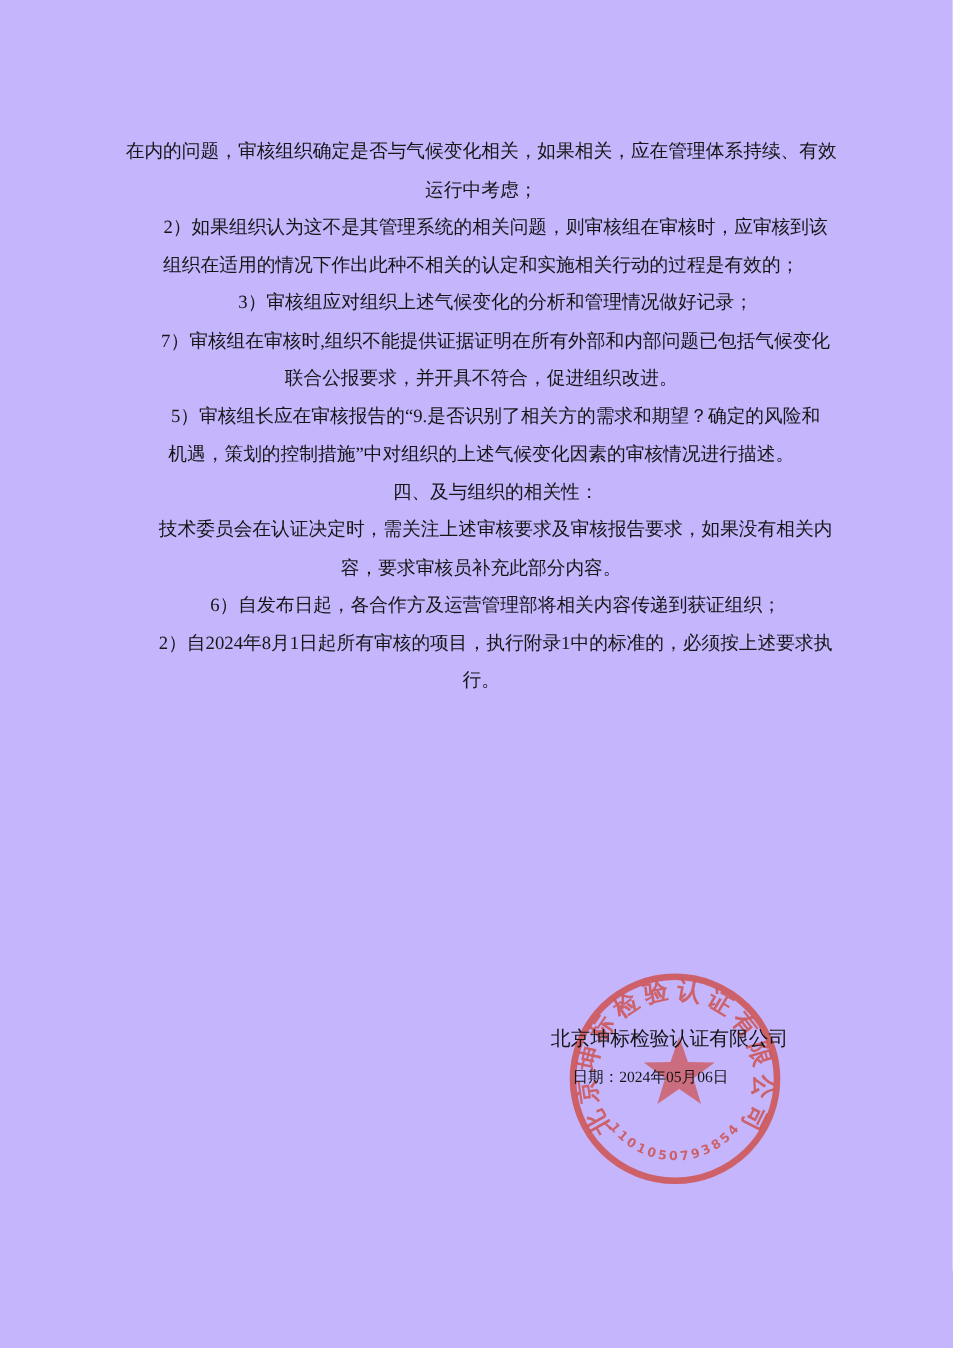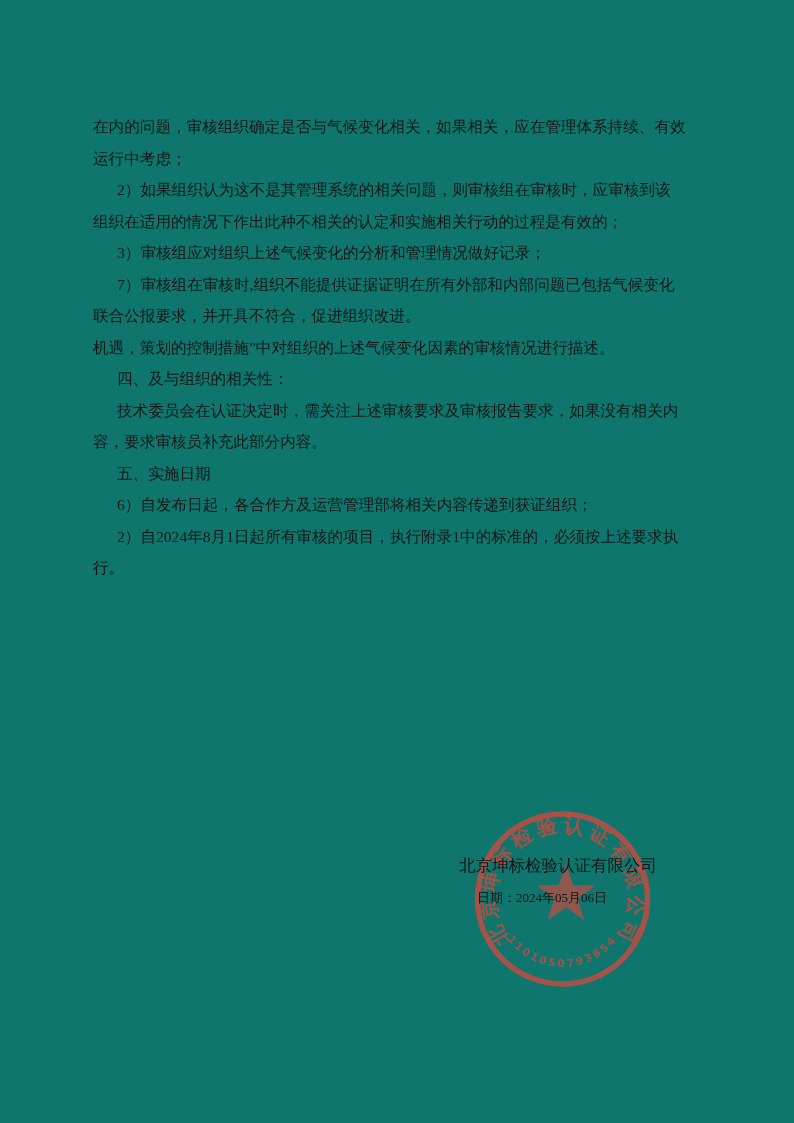--- a/index.html
+++ b/index.html
@@ -4,23 +4,24 @@
 <style>
   html, body {
     margin: 0;
     padding: 0;
     background: #ffffff;
   }
   .page {
     position: relative;
     width: 794px;
     height: 1123px;
-    background: #0f766e;
+    background: #c4b5fd;
     overflow: hidden;
     font-family: "Liberation Serif", "DejaVu Serif", serif;
+    text-align: center;
   }
   .doc-body {
     position: absolute;
     left: 93px;
     top: 111px;
     width: 616px;
     font-size: 15.6px;
     line-height: 31.5px;
     color: #161616;
   }
@@ -69,25 +70,25 @@
 <div class="page">
 
   <div class="doc-body" id="doc-body">
       <div class="line">在内的问题，审核组织确定是否与气候变化相关，如果相关，应在管理体系持续、有效</div>
       <div class="line">运行中考虑；</div>
       <div class="line indent">2）如果组织认为这不是其管理系统的相关问题，则审核组在审核时，应审核到该</div>
       <div class="line">组织在适用的情况下作出此种不相关的认定和实施相关行动的过程是有效的；</div>
       <div class="line indent">3）审核组应对组织上述气候变化的分析和管理情况做好记录；</div>
       <div class="line indent">7）审核组在审核时,组织不能提供证据证明在所有外部和内部问题已包括气候变化</div>
       <div class="line">联合公报要求，并开具不符合，促进组织改进。</div>
+      <div class="line indent">5）审核组长应在审核报告的“9.是否识别了相关方的需求和期望？确定的风险和</div>
       <div class="line">机遇，策划的控制措施”中对组织的上述气候变化因素的审核情况进行描述。</div>
       <div class="line indent">四、及与组织的相关性：</div>
       <div class="line indent">技术委员会在认证决定时，需关注上述审核要求及审核报告要求，如果没有相关内</div>
       <div class="line">容，要求审核员补充此部分内容。</div>
-      <div class="line indent">五、实施日期</div>
       <div class="line indent">6）自发布日起，各合作方及运营管理部将相关内容传递到获证组织；</div>
       <div class="line indent">2）自2024年8月1日起所有审核的项目，执行附录1中的标准的，必须按上述要求执</div>
       <div class="line">行。</div>
     </div>
 
   <svg class="seal" viewBox="0 0 190 190" xmlns="http://www.w3.org/2000/svg">
     <defs>
       <path id="sealTopArc" d="M 43.2 134.1 A 67 67 0 1 1 145.8 134.1" fill="none"></path>
       <path id="sealBottomArc" d="M 26.5 91 A 68 68 0 0 0 162.5 91" fill="none"></path>
     </defs>

